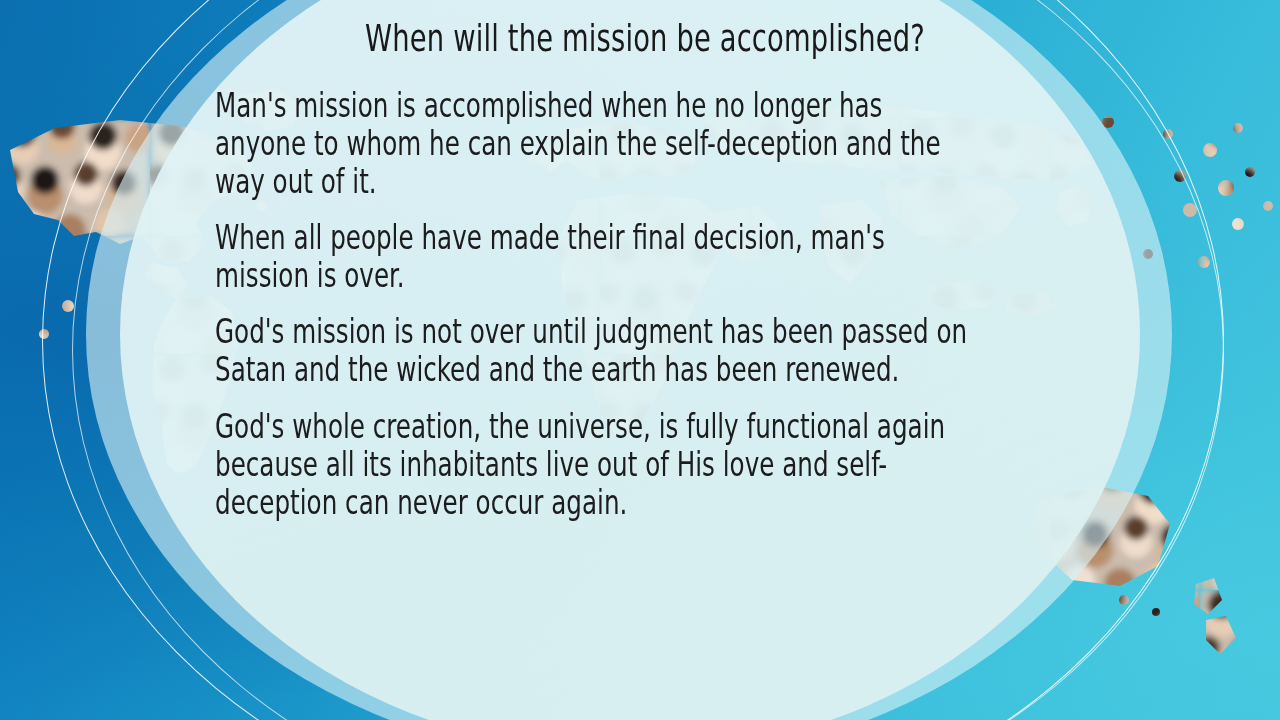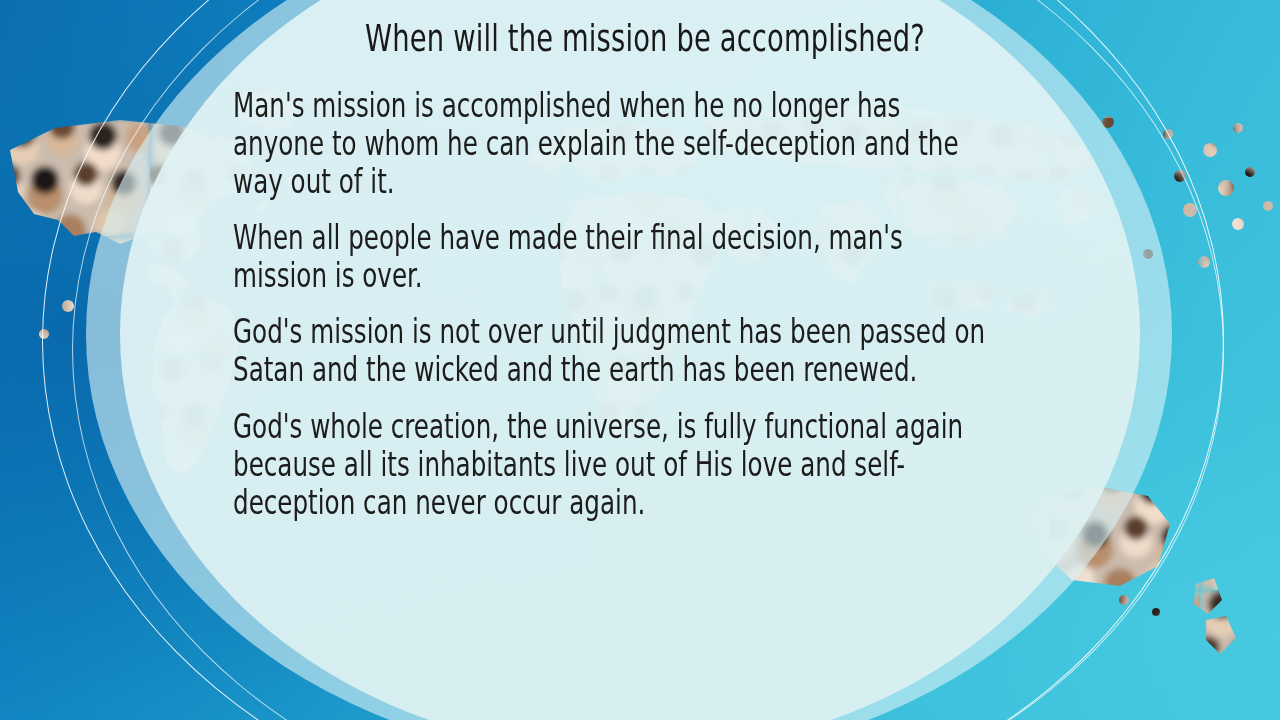--- a/index.html
+++ b/index.html
@@ -126,21 +126,21 @@
     font-weight: 400;
     color: #191919;
     font-family: "Liberation Sans Narrow", "DejaVu Sans Condensed", "Liberation Sans", sans-serif;
     transform: scaleX(0.80);
     transform-origin: 50% 50%;
     letter-spacing: 0.2px;
     white-space: nowrap;
   }
   .body-block {
     position: absolute;
-    left: 233px;
+    left: 215px;
     top: 86px;
     width: 1000px;
   }
   .para {
     font-size: 34px;
     line-height: 1.12;
     color: #1c1c1c;
     font-family: "Liberation Sans Narrow", "DejaVu Sans Condensed", "Liberation Sans", sans-serif;
     transform: scaleX(0.805);
     transform-origin: 0% 50%;

